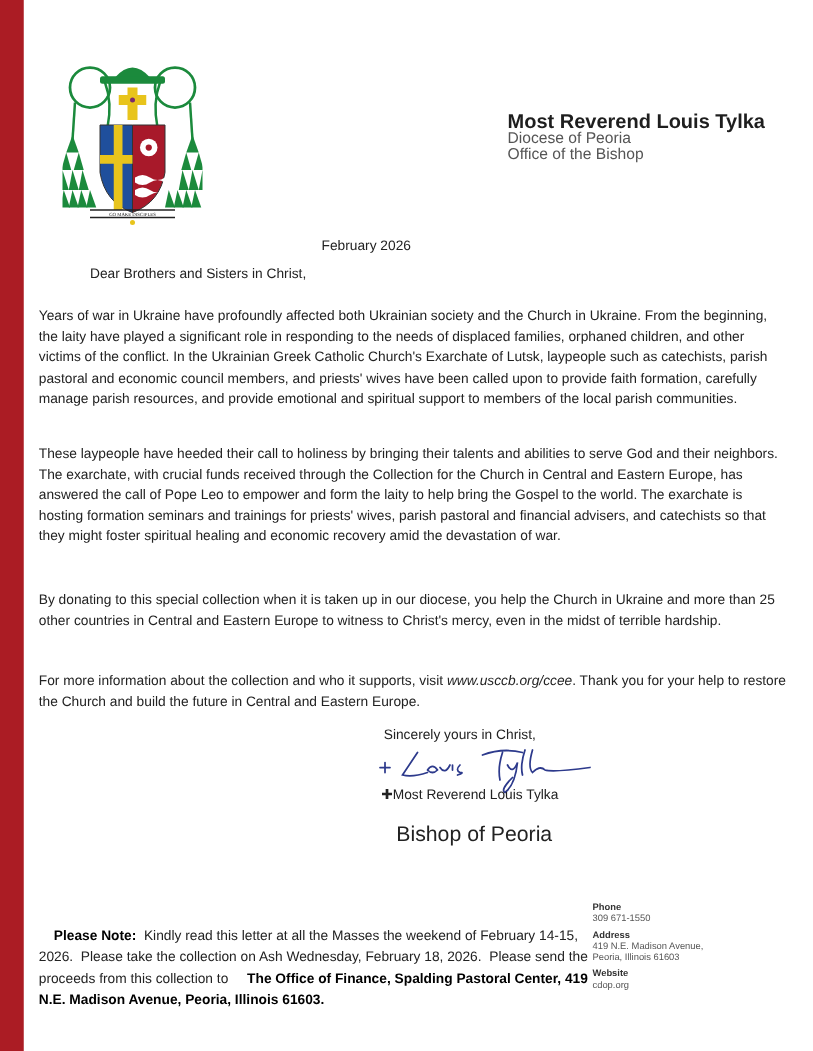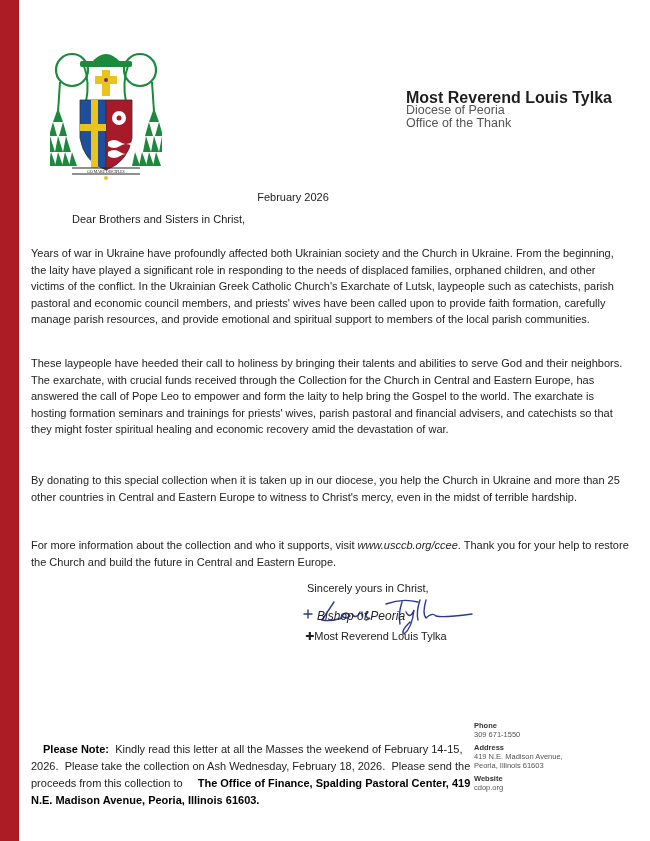--- a/index.html
+++ b/index.html
@@ -17,21 +17,21 @@
     .body-text { position: absolute; left: 31px; width: 600px; font-size: 11px; line-height: 16.5px; color: #222; margin: 0; }
     .salutation { top: 211px; padding-left: 41px; }
     .p1 { top: 245px; }
     .p2 { top: 355px; }
     .p3 { top: 472px; }
     .p4 { top: 537px; }
     .url { font-style: italic; text-align: right; }
     .closing { position: absolute; left: 307px; top: 580px; font-size: 11px; line-height: 16.5px; color: #222; }
     .signature { position: absolute; left: 302px; top: 592px; width: 180px; height: 44px; }
     .sig-name { position: absolute; left: 305px; top: 628px; font-size: 11px; line-height: 16.5px; color: #222; }
-    .sig-title { position: absolute; left: 317px; top: 608px; font-size: 12px; line-height: 16.5px; color: #222; font-style: italic; }
+    .sig-title { position: absolute; left: 317px; top: 660px; font-size: 17px; line-height: 16.5px; color: #222; }
     .note { position: absolute; left: 31px; top: 741px; width: 440px; font-size: 11px; line-height: 17px; color: #222; margin: 0; }
     .note b { color: #000; padding-left: 12px; }
     .contact { position: absolute; left: 474px; top: 721px; font-size: 7.5px; line-height: 9px; color: #555; }
     .contact .lbl { font-weight: bold; color: #333; margin-top: 4px; }
     .contact .lbl:first-child { margin-top: 0; }
   </style>
 </head>
 <body>
 
 <div class="red-bar" style="background:#ab1c24;"></div>
@@ -89,21 +89,21 @@
 
   <line x1="22" y1="126" x2="90" y2="126" stroke="#222" stroke-width="1.2"></line>
   <line x1="22" y1="132" x2="90" y2="132" stroke="#222" stroke-width="1.2"></line>
   <text x="56" y="131" font-size="3.8" text-anchor="middle" fill="#222" font-family="Liberation Serif, serif">GO MAKE DISCIPLES</text>
   <circle cx="56" cy="136" r="2" fill="#e8c41c"></circle>
 </svg>
 
 <div class="letterhead">
   <div class="name">Most Reverend Louis Tylka</div>
   <div class="sub">Diocese of Peoria</div>
-  <div class="sub">Office of the Thank</div>
+  <div class="sub">Office of the Bishop</div>
 </div>
 
 <div class="date">February 2026</div>
 
 <p class="body-text salutation">Dear Brothers and Sisters in Christ,</p>
 <p class="body-text p1">Years of war in Ukraine have profoundly affected both Ukrainian society and the Church in Ukraine. From the beginning, the laity have played a significant role in responding to the needs of displaced families, orphaned children, and other victims of the conflict. In the Ukrainian Greek Catholic Church's Exarchate of Lutsk, laypeople such as catechists, parish pastoral and economic council members, and priests' wives have been called upon to provide faith formation, carefully manage parish resources, and provide emotional and spiritual support to members of the local parish communities.</p>
 <p class="body-text p2">These laypeople have heeded their call to holiness by bringing their talents and abilities to serve God and their neighbors. The exarchate, with crucial funds received through the Collection for the Church in Central and Eastern Europe, has answered the call of Pope Leo to empower and form the laity to help bring the Gospel to the world. The exarchate is hosting formation seminars and trainings for priests' wives, parish pastoral and financial advisers, and catechists so that they might foster spiritual healing and economic recovery amid the devastation of war.</p>
 <p class="body-text p3">By donating to this special collection when it is taken up in our diocese, you help the Church in Ukraine and more than 25 other countries in Central and Eastern Europe to witness to Christ's mercy, even in the midst of terrible hardship.</p>
 <p class="body-text p4"><span>For more information about the collection and who it supports, visit </span><span class="url">www.usccb.org/ccee</span><span>. Thank you for your help to restore the Church and build the future in Central and Eastern Europe.</span></p>
 

